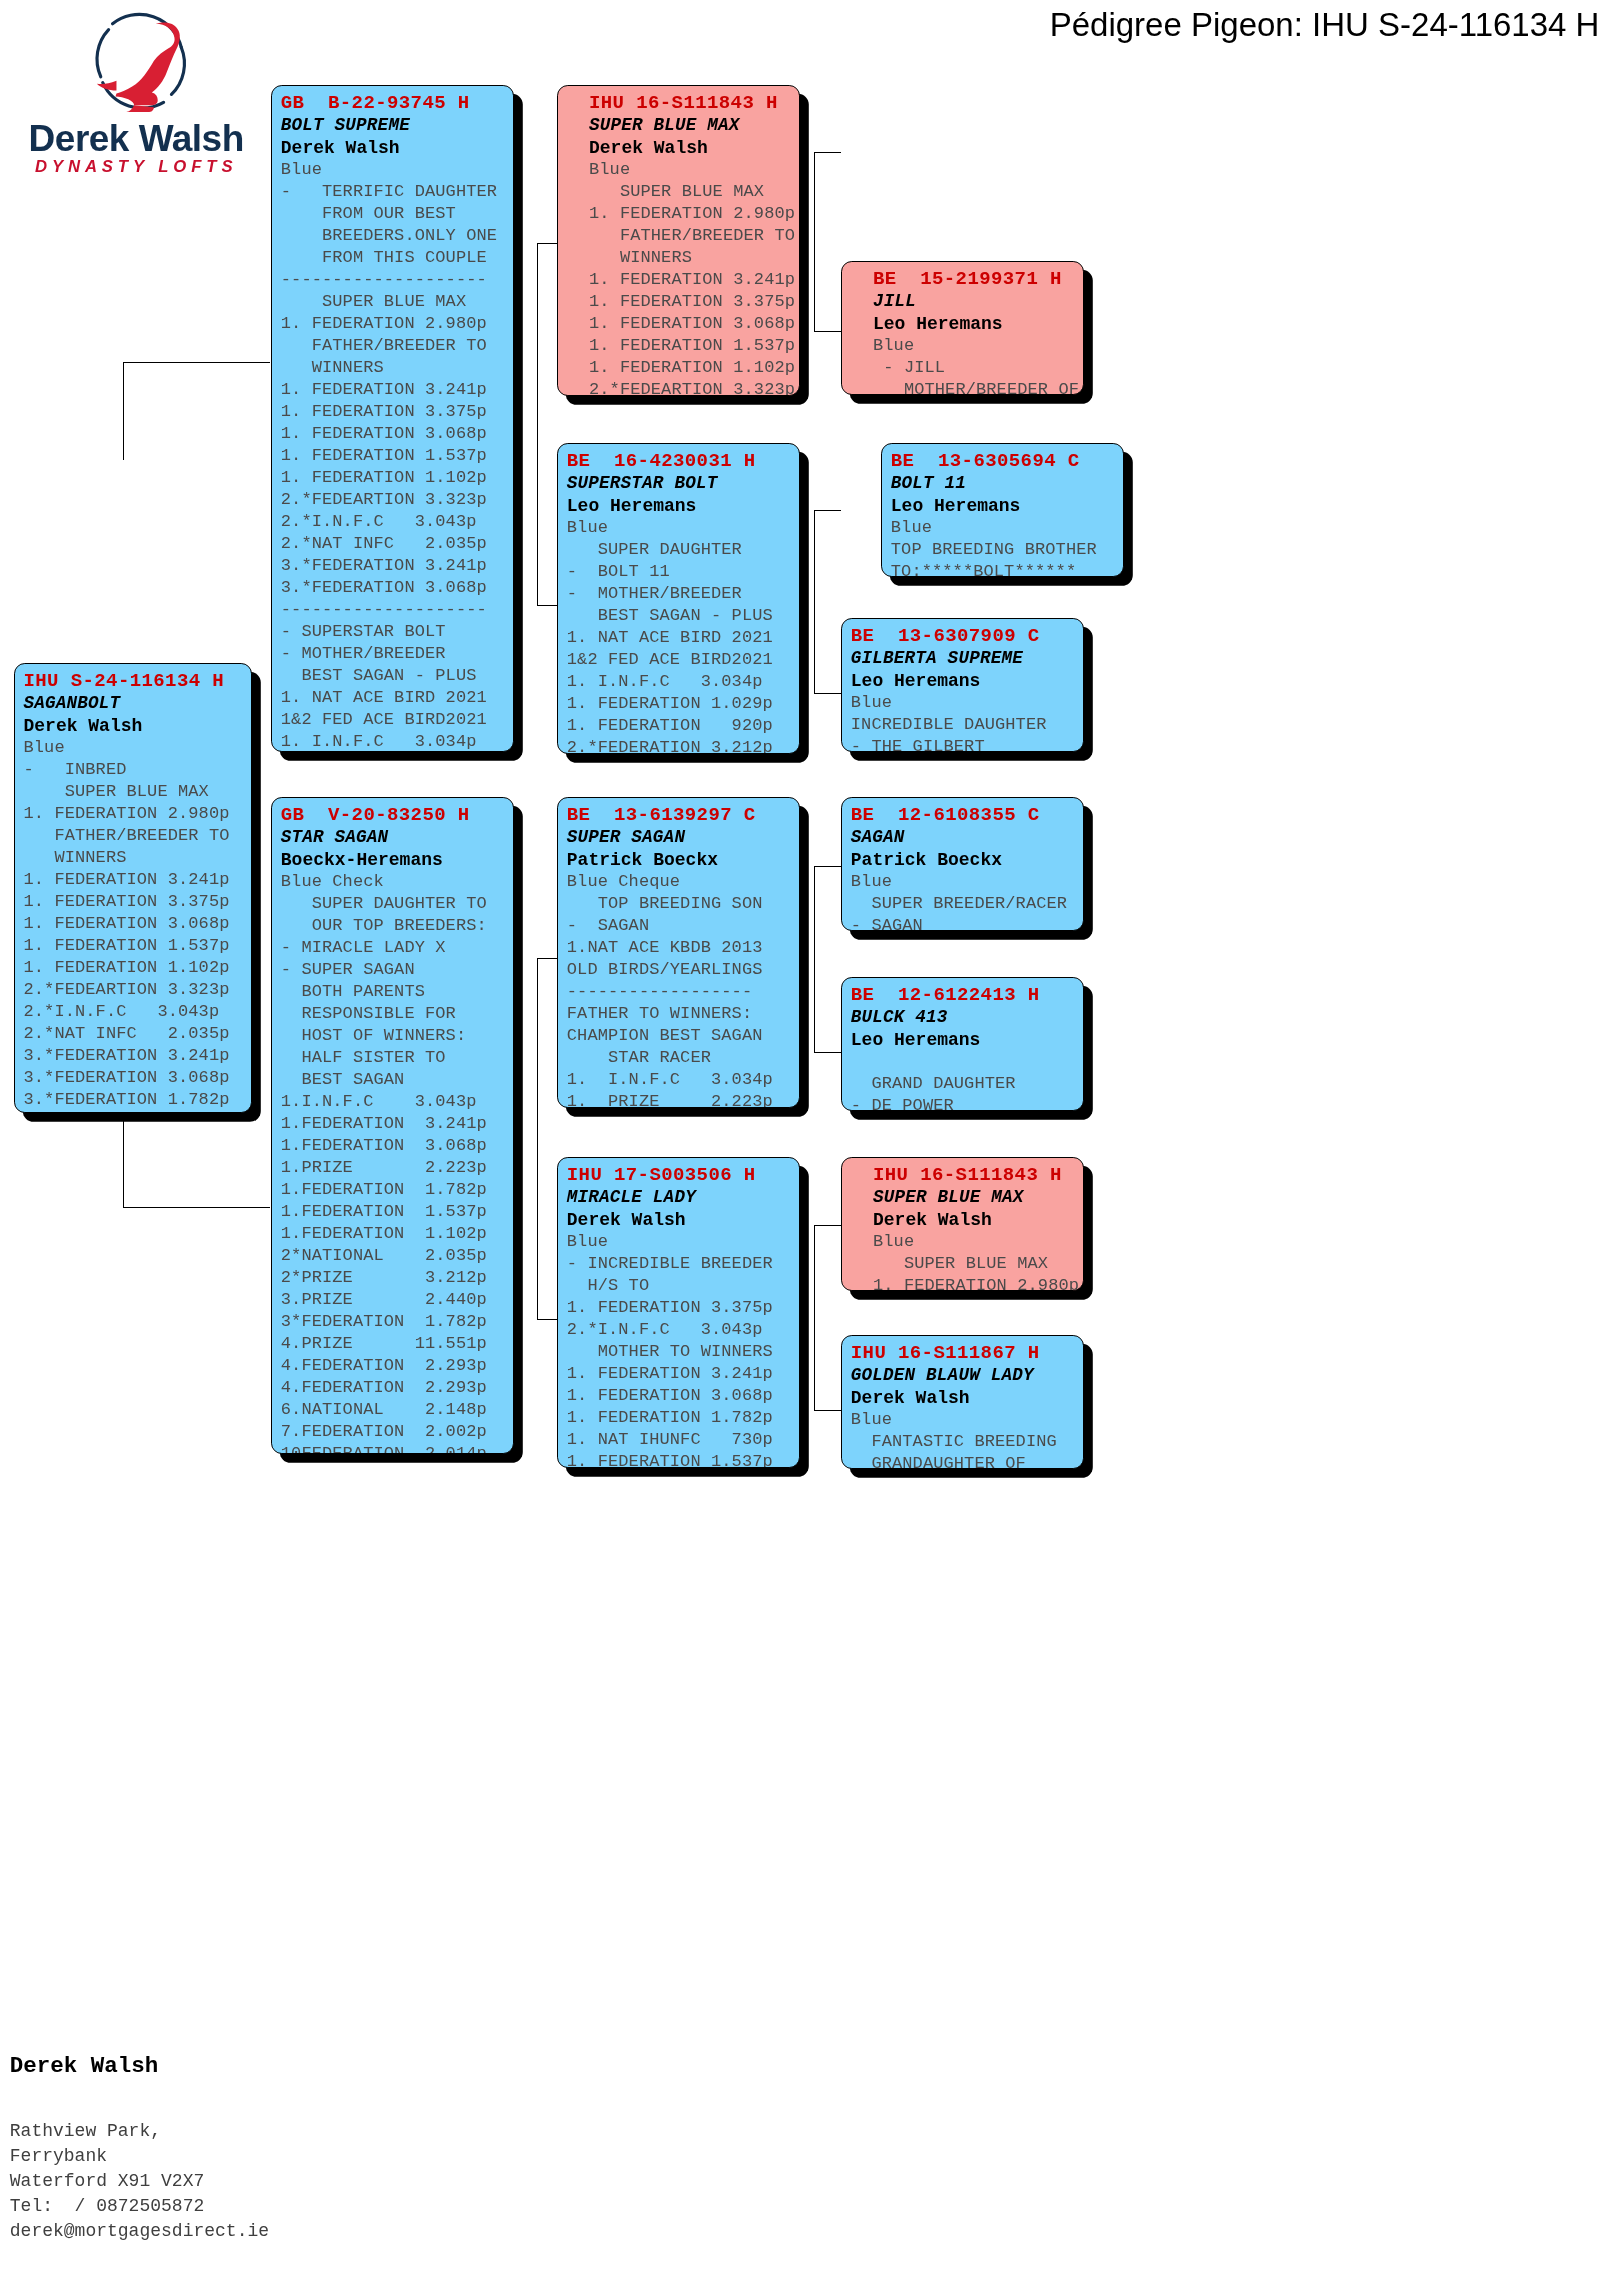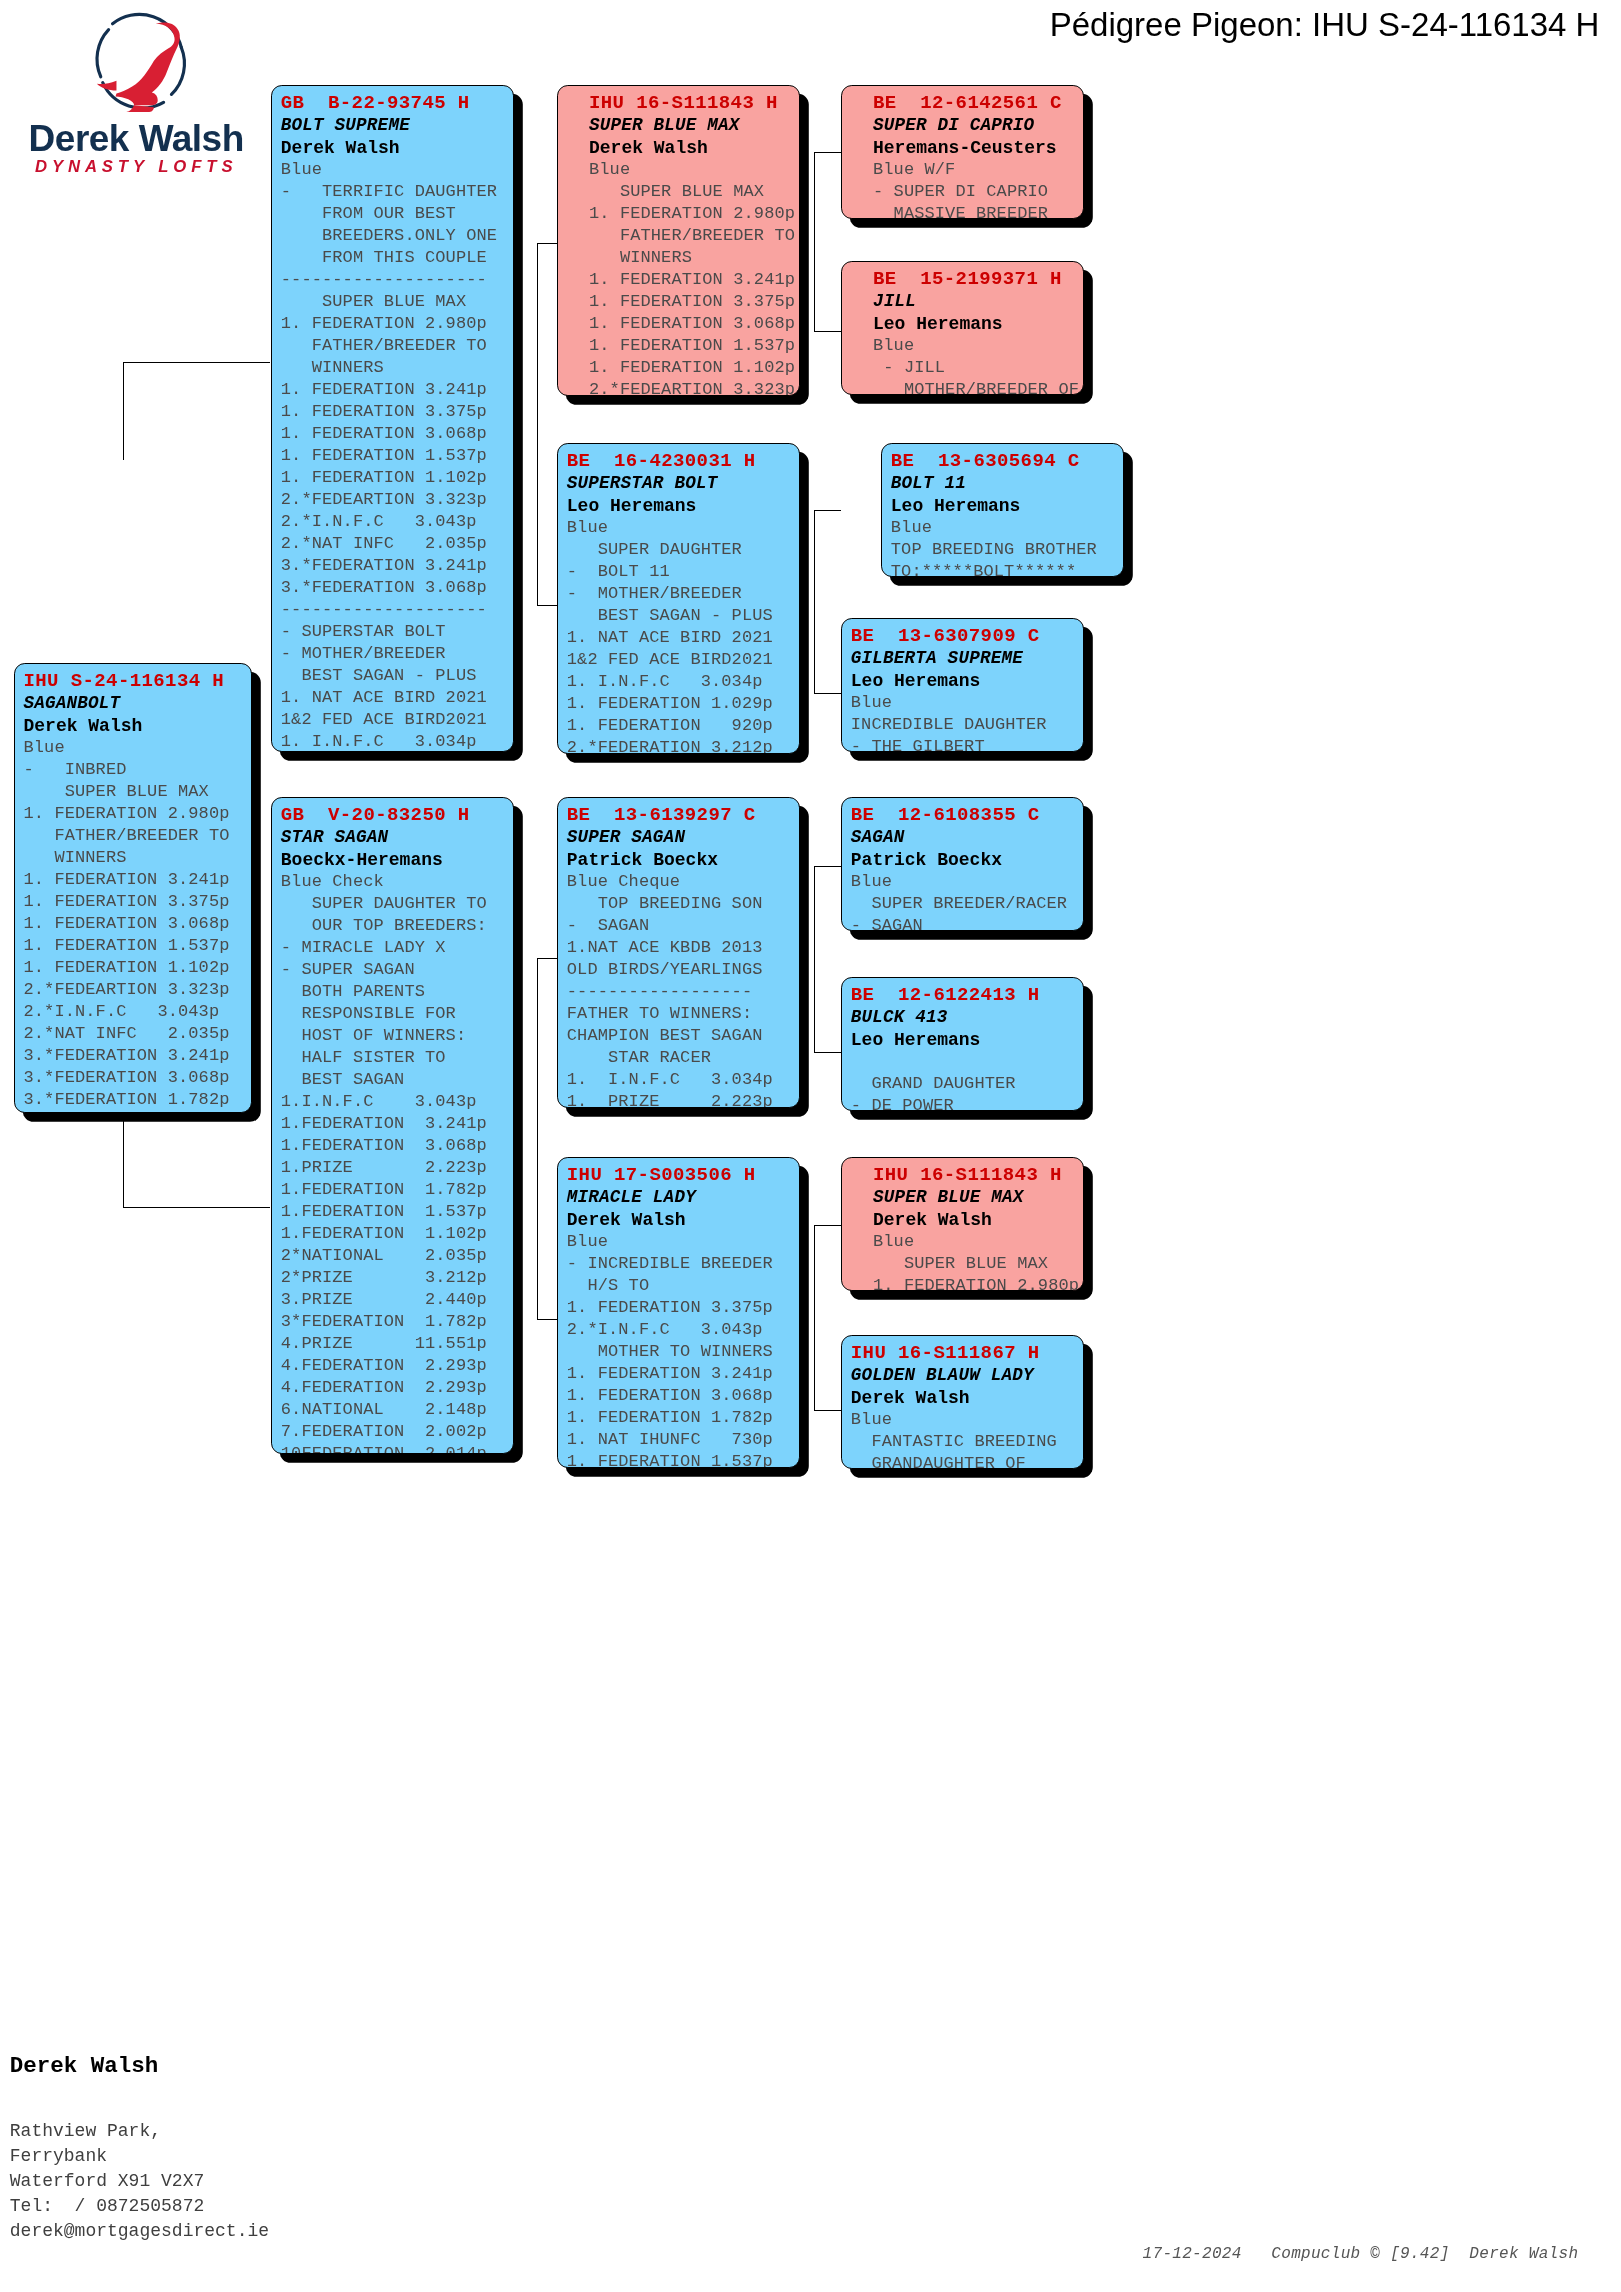--- a/index.html
+++ b/index.html
@@ -227,26 +227,20 @@
     <div class="lines"><div>Blue Cheque</div><div>   TOP BREEDING SON</div><div>-  SAGAN</div><div>1.NAT ACE KBDB 2013</div><div>OLD BIRDS/YEARLINGS</div><div>------------------</div><div>FATHER TO WINNERS:</div><div>CHAMPION BEST SAGAN</div><div>    STAR RACER</div><div>1.  I.N.F.C   3.034p</div><div>1.  PRIZE     2.223p</div></div>
   </div>
 
   <div class="card" style="left:557px; top:1157px; width:243px; height:311px;">
     <div class="ring">IHU 17-S003506 H</div>
     <div class="name">MIRACLE LADY</div>
     <div class="owner">Derek Walsh</div>
     <div class="lines"><div>Blue</div><div>- INCREDIBLE BREEDER</div><div>  H/S TO</div><div>1. FEDERATION 3.375p</div><div>2.*I.N.F.C   3.043p</div><div>   MOTHER TO WINNERS</div><div>1. FEDERATION 3.241p</div><div>1. FEDERATION 3.068p</div><div>1. FEDERATION 1.782p</div><div>1. NAT IHUNFC   730p</div><div>1. FEDERATION 1.537p</div></div>
   </div>
 
-  <div class="card pink" style="left:841px; top:85px; width:243px; height:134px;">
-    <div class="ring">BE  12-6142561 C</div>
-    <div class="name">SUPER DI CAPRIO</div>
-    <div class="owner">Heremans-Ceusters</div>
-    <div class="lines"><div>Blue W/F</div><div>- SUPER DI CAPRIO</div><div>  MASSIVE BREEDER</div></div>
-  </div>
 
   <div class="card pink" style="left:841px; top:261px; width:243px; height:134px;">
     <div class="ring">BE  15-2199371 H</div>
     <div class="name">JILL</div>
     <div class="owner">Leo Heremans</div>
     <div class="lines"><div>Blue</div><div> - JILL</div><div>   MOTHER/BREEDER OF</div></div>
   </div>
 
   <div class="card" style="left:872px; top:443px; width:243px; height:134px;margin-left:9px;">
     <div class="ring">BE  13-6305694 C</div>
@@ -288,18 +282,15 @@
     <div class="name">GOLDEN BLAUW LADY</div>
     <div class="owner">Derek Walsh</div>
     <div class="lines"><div>Blue</div><div>  FANTASTIC BREEDING</div><div>  GRANDAUGHTER OF</div></div>
   </div>
 
   <div id="footer-addr">
     <div class="fname">Derek Walsh</div>
     <div class="faddr"><div>Rathview Park,</div><div>Ferrybank</div><div>Waterford X91 V2X7</div><div>Tel:  / 0872505872</div><div>derek@mortgagesdirect.ie</div></div>
   </div>
 
-  <div id="footer-meta">
-    <span>17-12-2024</span><span>   </span><span>Compuclub © [9.42]  Derek Walsh</span>
-  </div>
 
 </div>
 
 
 </body></html>

